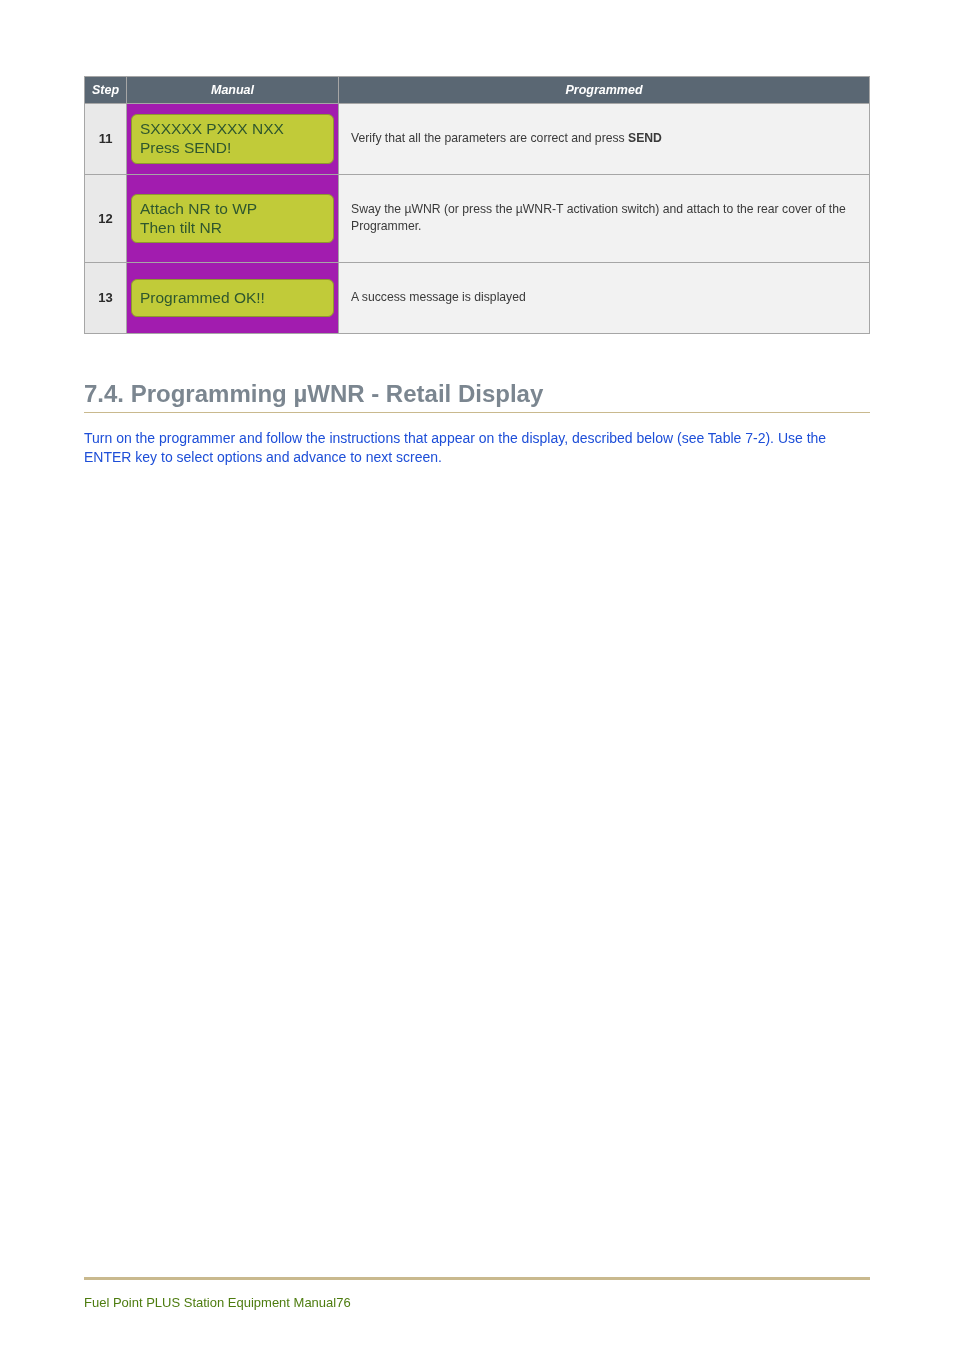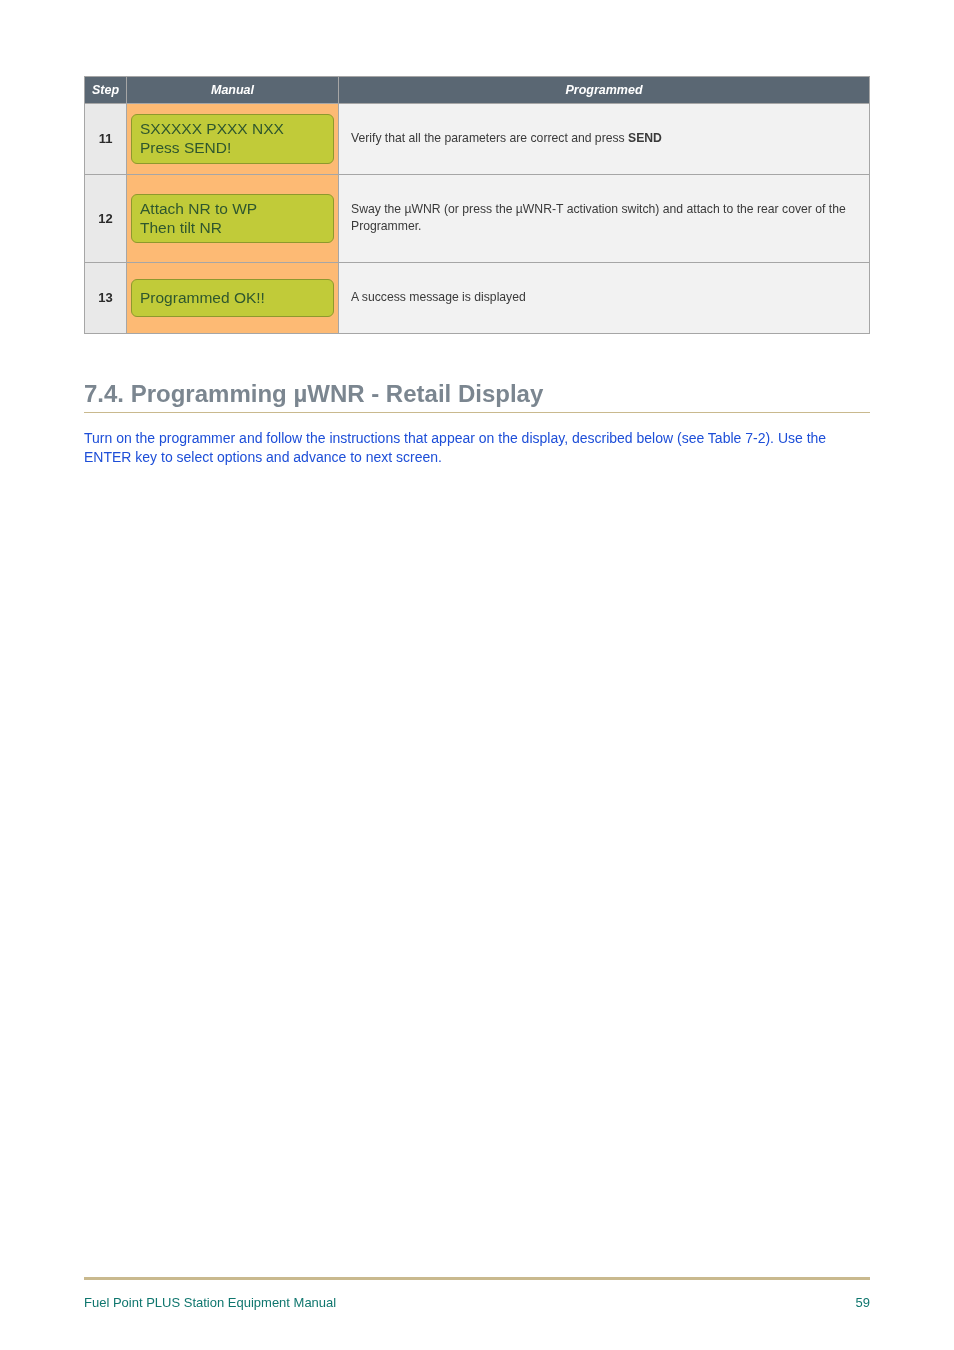--- a/index.html
+++ b/index.html
@@ -42,21 +42,21 @@
   col.c-desc { }
 
   td.step-cell {
     background: #e9e9e9;
     text-align: center;
     font-weight: bold;
     font-size: 13px;
     color: #2b2b2b;
   }
   td.display-cell {
-    background: #fdba74;
+    background: #a21caf;
     padding: 8px 4px;
   }
   td.desc-cell {
     background: #f2f2f2;
     font-size: 12.2px;
     color: #3a3a3a;
     padding: 26px 12px;
     line-height: 1.45;
   }
 
@@ -104,23 +104,22 @@
     bottom: 70px;
     height: 3px;
     background: #c9b98e;
   }
   .footer-line {
     position: absolute;
     left: 84px;
     right: 84px;
     bottom: 40px;
     display: flex;
-    justify-content: space-between;
     font-size: 13px;
-    color: #0f766e;
+    color: #4d7c0f;
   }
 </style>
 </head>
 <body>
 
 <div class="page">
 
   <table class="data-table">
     <colgroup>
       <col class="c-step">
@@ -181,16 +180,16 @@
     <span>7.4.</span>
     <span>Programming µWNR - Retail Display</span>
   </div>
   <hr class="heading-rule">
 
   <p class="body-text">Turn on the programmer and follow the instructions that appear on the display, described below (see Table 7-2). Use the ENTER key to select options and advance to next screen.</p>
 
   <div class="footer-rule"></div>
   <div class="footer-line">
     <span>Fuel Point PLUS Station Equipment Manual</span>
-    <span>59</span>
+    <span>76</span>
   </div>
 
 </div>
 
 </body></html>

